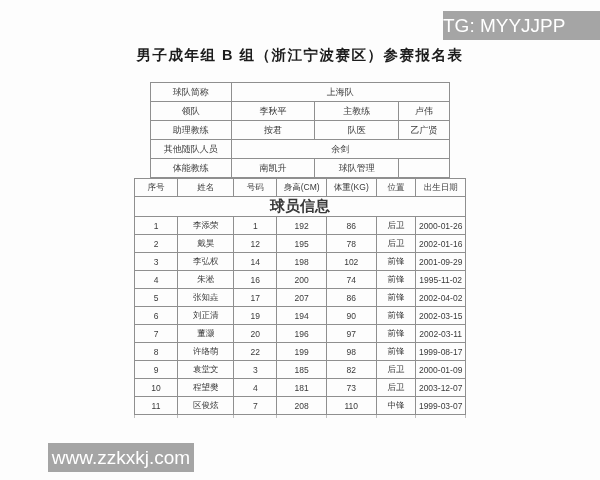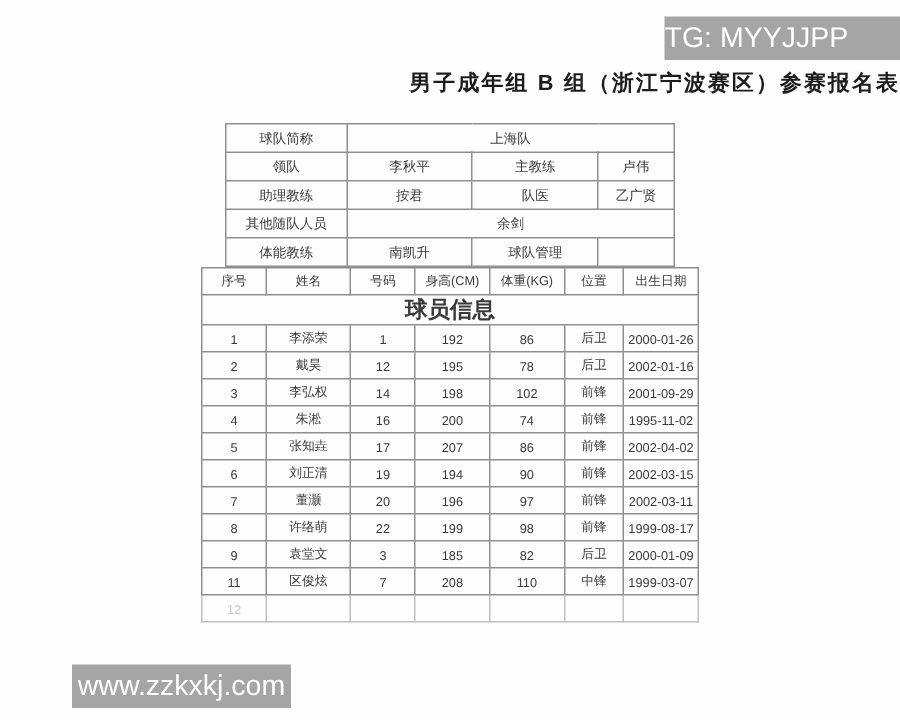--- a/index.html
+++ b/index.html
@@ -7,21 +7,21 @@
     width:600px; height:480px;
     background:#ffffff;
     font-family:"Liberation Sans","DejaVu Sans",sans-serif;
     position:relative; overflow:hidden;
     color:#333;
   }
   .page { position:absolute; inset:0; background:#fdfdfd; }
 
   .doc-title {
     margin-top:46px;
-    text-align:right;
+    text-align:center;
     font-size:14.5px;
     font-weight:bold;
     color:#1c1c1c;
     letter-spacing:1.5px;
   }
 
   .content { width:332px; margin:17px auto 0; }
 
   table { border-collapse:collapse; table-layout:fixed; color:#3a3a3a; }
   td, th { border:1px solid #8f8f8f; text-align:center; vertical-align:middle; padding:0 1px; overflow:hidden; white-space:nowrap; }
@@ -206,20 +206,29 @@
             <tr>
               <td>9</td>
               <td>袁堂文</td>
               <td>3</td>
               <td>185</td>
               <td>82</td>
               <td>后卫</td>
               <td>2000-01-09</td>
             </tr>
             <tr>
+              <td>10</td>
+              <td>程望樊</td>
+              <td>4</td>
+              <td>181</td>
+              <td>73</td>
+              <td>后卫</td>
+              <td>2003-12-07</td>
+            </tr>
+            <tr>
               <td>11</td>
               <td>区俊炫</td>
               <td>7</td>
               <td>208</td>
               <td>110</td>
               <td>中锋</td>
               <td>1999-03-07</td>
             </tr>
             <tr class="faded">
               <td>12</td>

